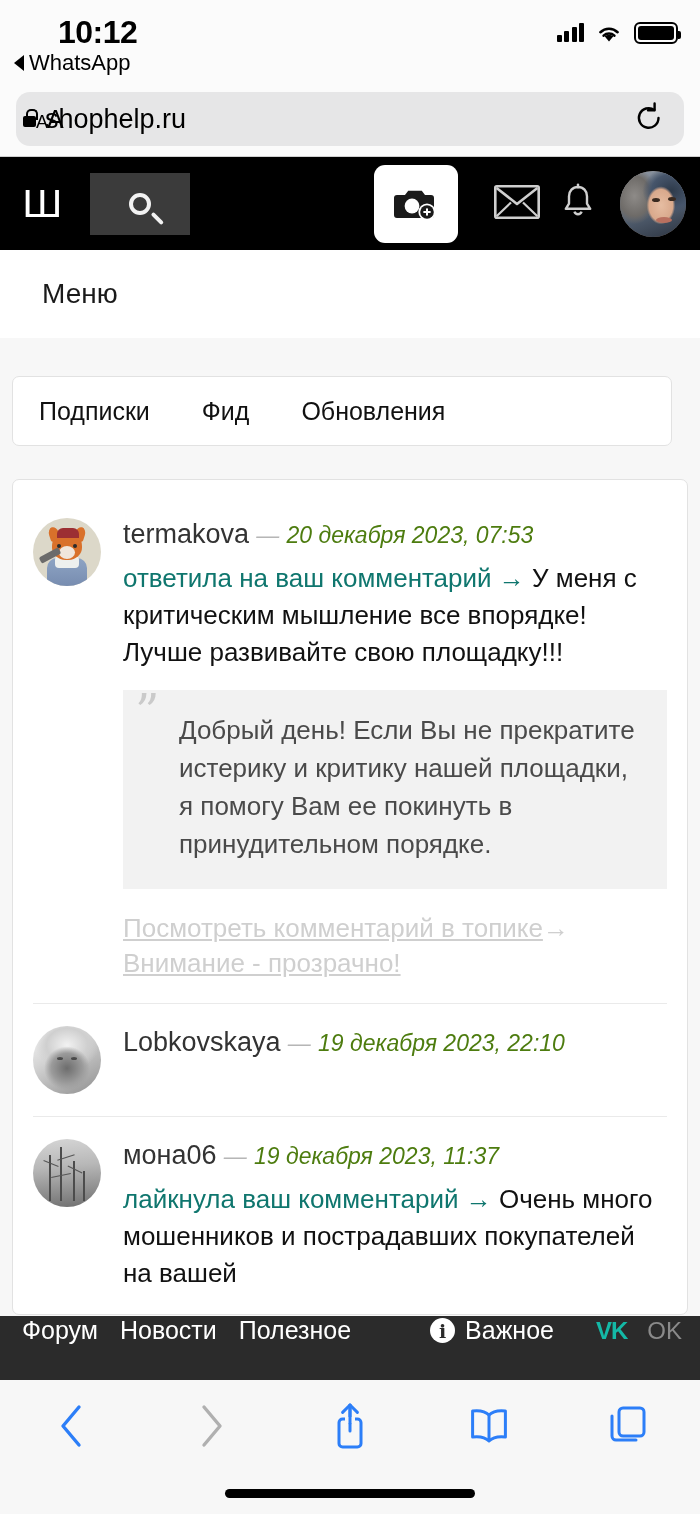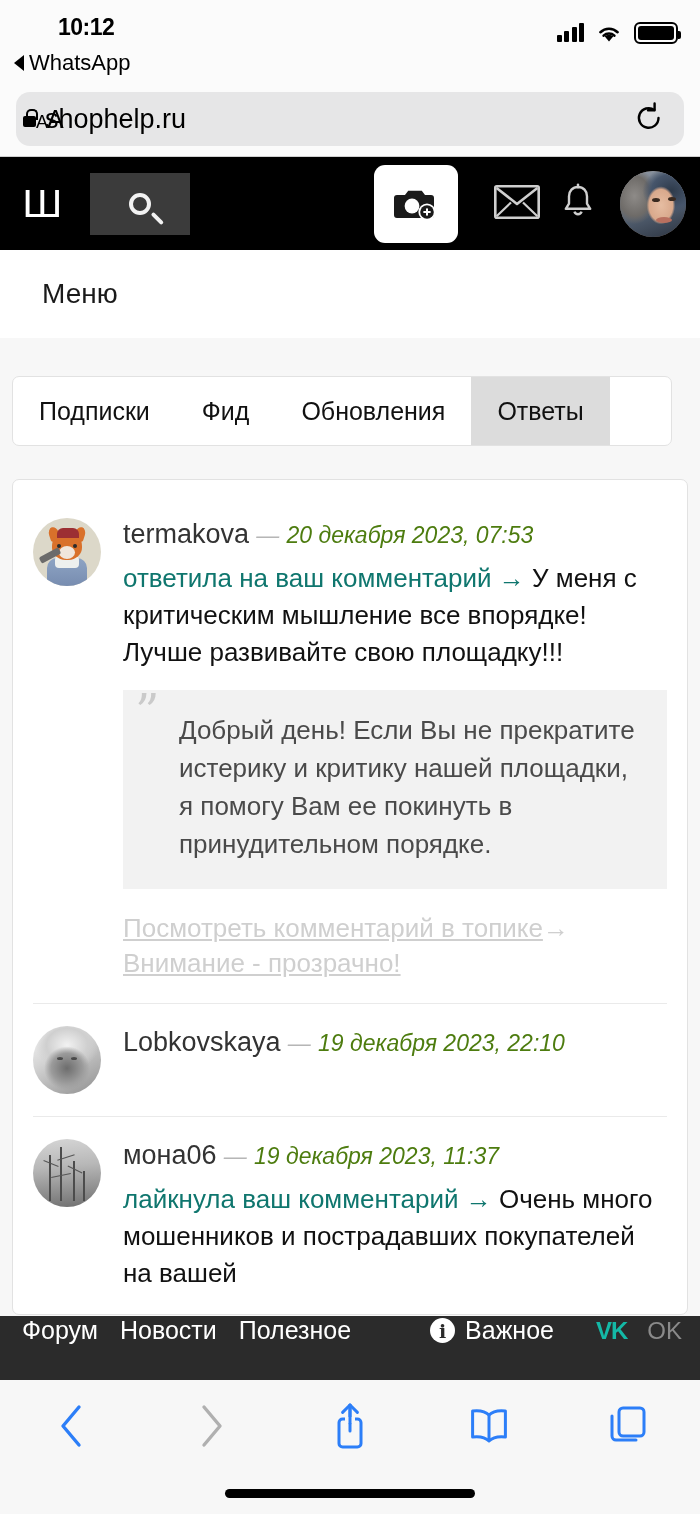--- a/index.html
+++ b/index.html
@@ -17,21 +17,21 @@
 
   
   .status-bar {
     position: relative;
     height: 82px;
     background: #fbfbfb;
   }
   .status-time {
     position: absolute;
     left: 58px; top: 14px;
-    font-size: 23px;
+    font-size: 32px;
     font-weight: bold;
     letter-spacing: -0.5px;
     color: #000;
   }
   .status-back {
     position: absolute;
     left: 14px; top: 50px;
     font-size: 22px;
     color: #000;
     display: flex;
@@ -473,21 +473,20 @@
 
   <div class="menu-strip">
     <span class="menu-label">Меню</span>
   </div>
 
   <div class="tabs-wrap">
     <div class="tabs">
       <div class="tab">Подписки</div>
       <div class="tab">Фид</div>
       <div class="tab">Обновления</div>
-      <div class="tab active">Ответы</div>
     </div>
   </div>
 
   <div class="card-wrap">
     <div class="card">
 
       <div class="notif">
         <div class="n-avatar av-fox">
           <span class="fbody"></span>
             <span class="fcollar"></span>

